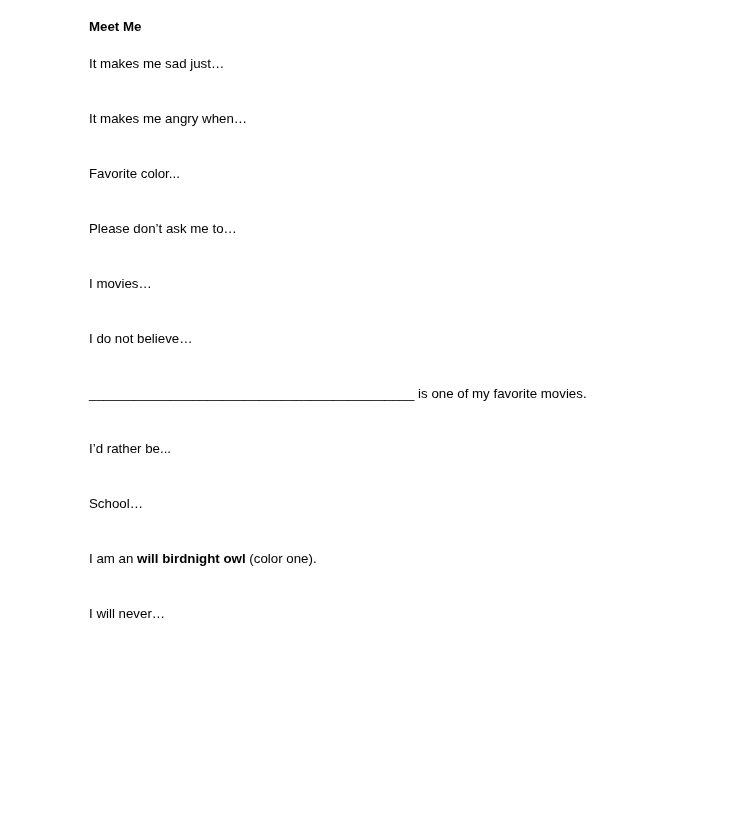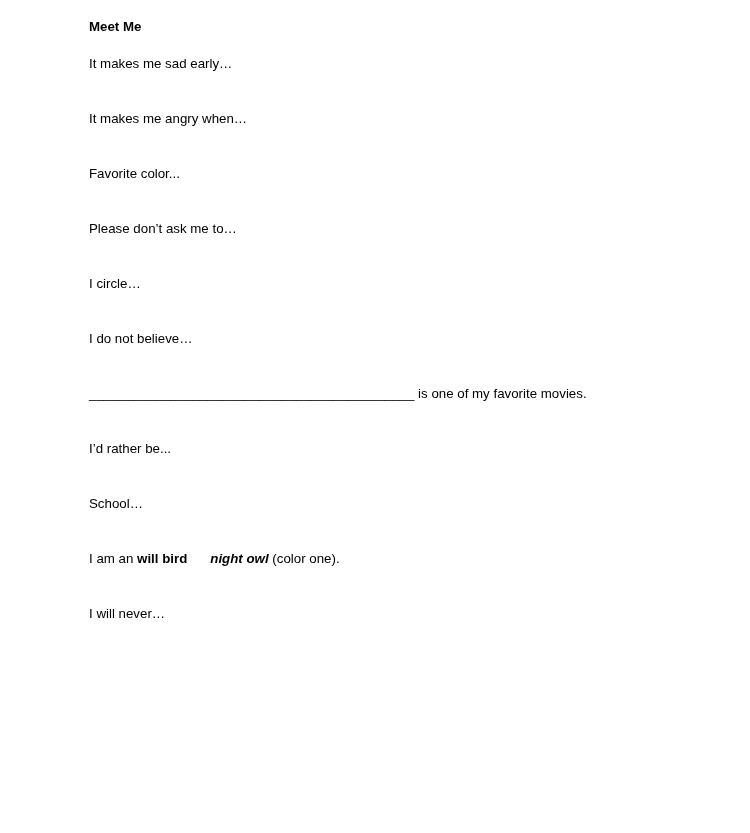--- a/index.html
+++ b/index.html
@@ -25,35 +25,34 @@
     white-space: pre-wrap;
   }
   .page p.doc-title {
     font-weight: bold;
     margin-bottom: 22px;
   }
   .bold {
     font-weight: bold;
   }
   .choice-gap {
-    margin-left: 23px;
-    font-style: italic;
+    margin-left: 0;
   }
 </style>
 </head>
 <body>
 
 <div class="page">
   <p class="doc-title">Meet Me</p>
 
-  <p>It makes me sad early…</p>
+  <p>It makes me sad just…</p>
   <p>It makes me angry when…</p>
   <p>Favorite color...</p>
   <p>Please don’t ask me to…</p>
-  <p>I circle…</p>
+  <p>I movies…</p>
   <p>I do not believe…</p>
 
   <p><span>____________________________________________</span><span> is one of my favorite movies.</span></p>
 
   <p>I’d rather be...</p>
   <p>School…</p>
 
   <p><span>I am an </span><span class="bold">will bird</span><span class="bold choice-gap">night owl</span><span> (color one).</span></p>
 
   <p>I will never…</p>

